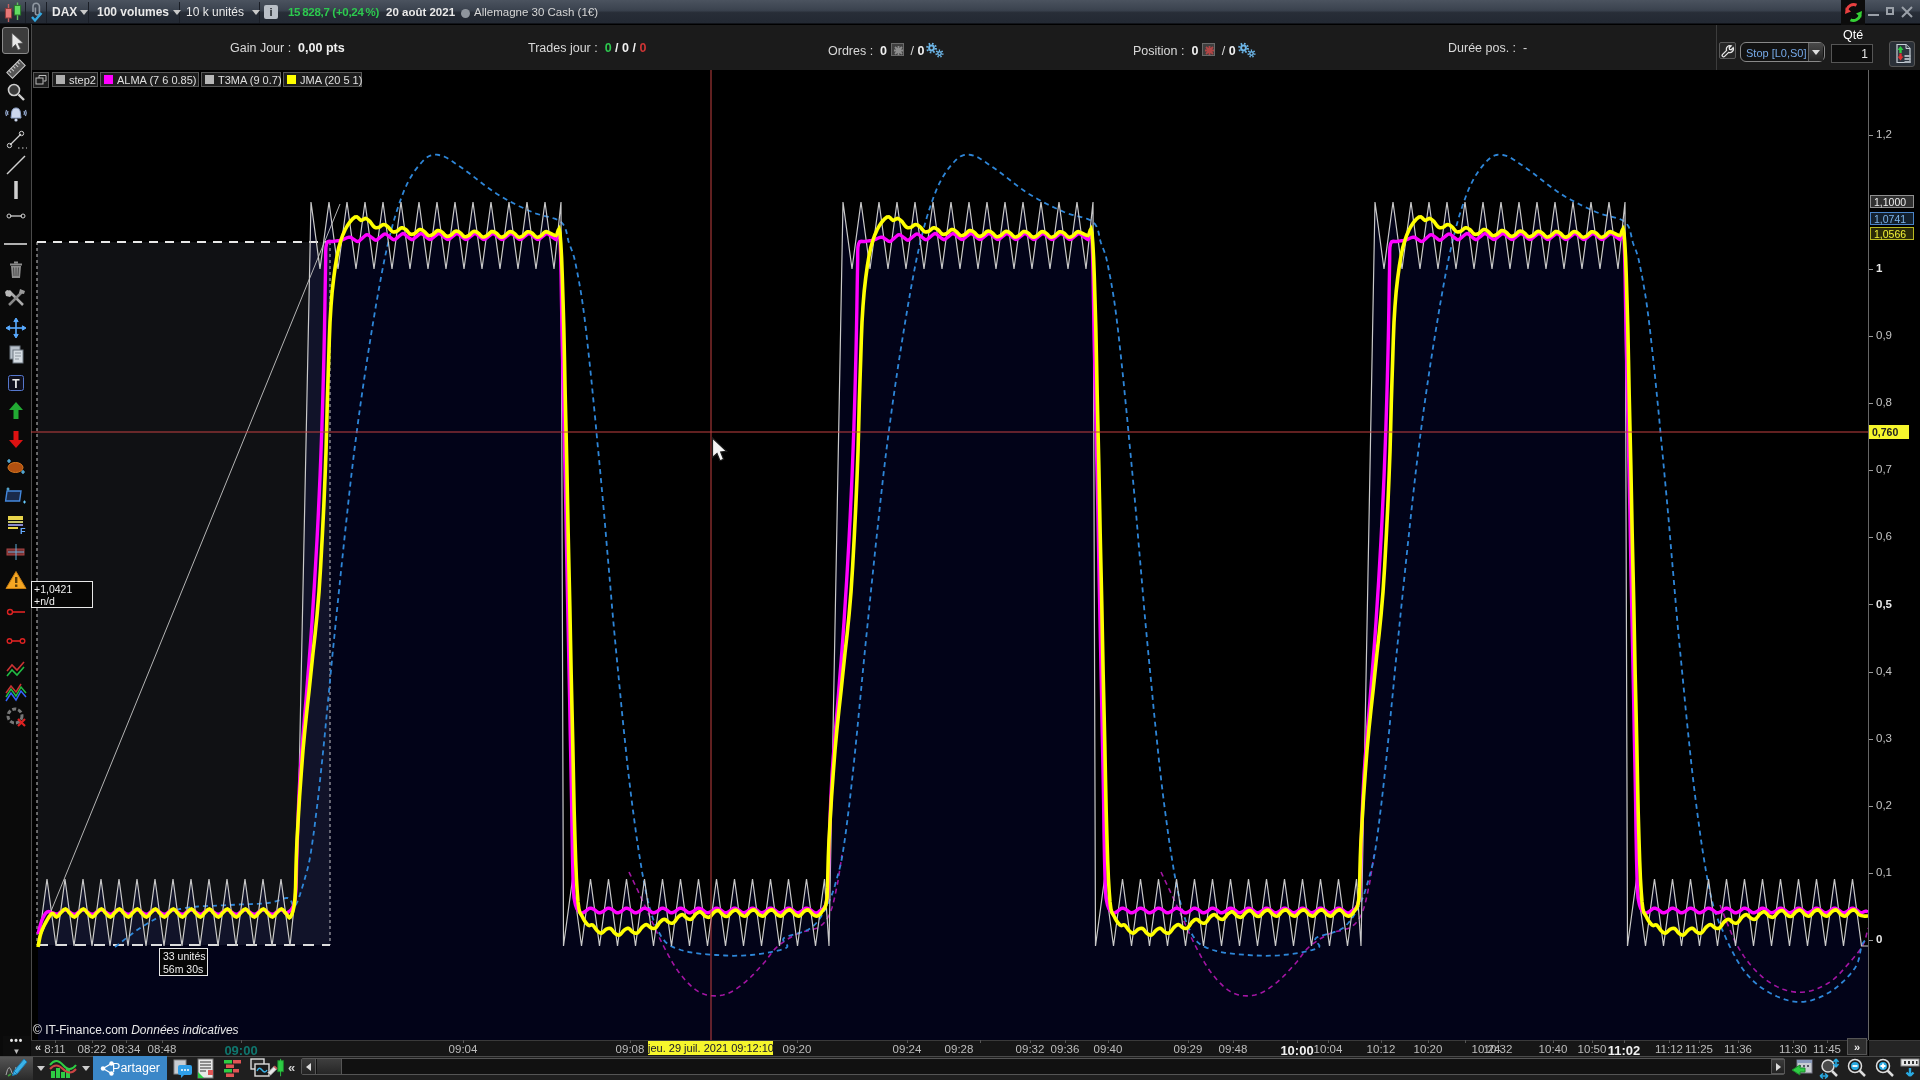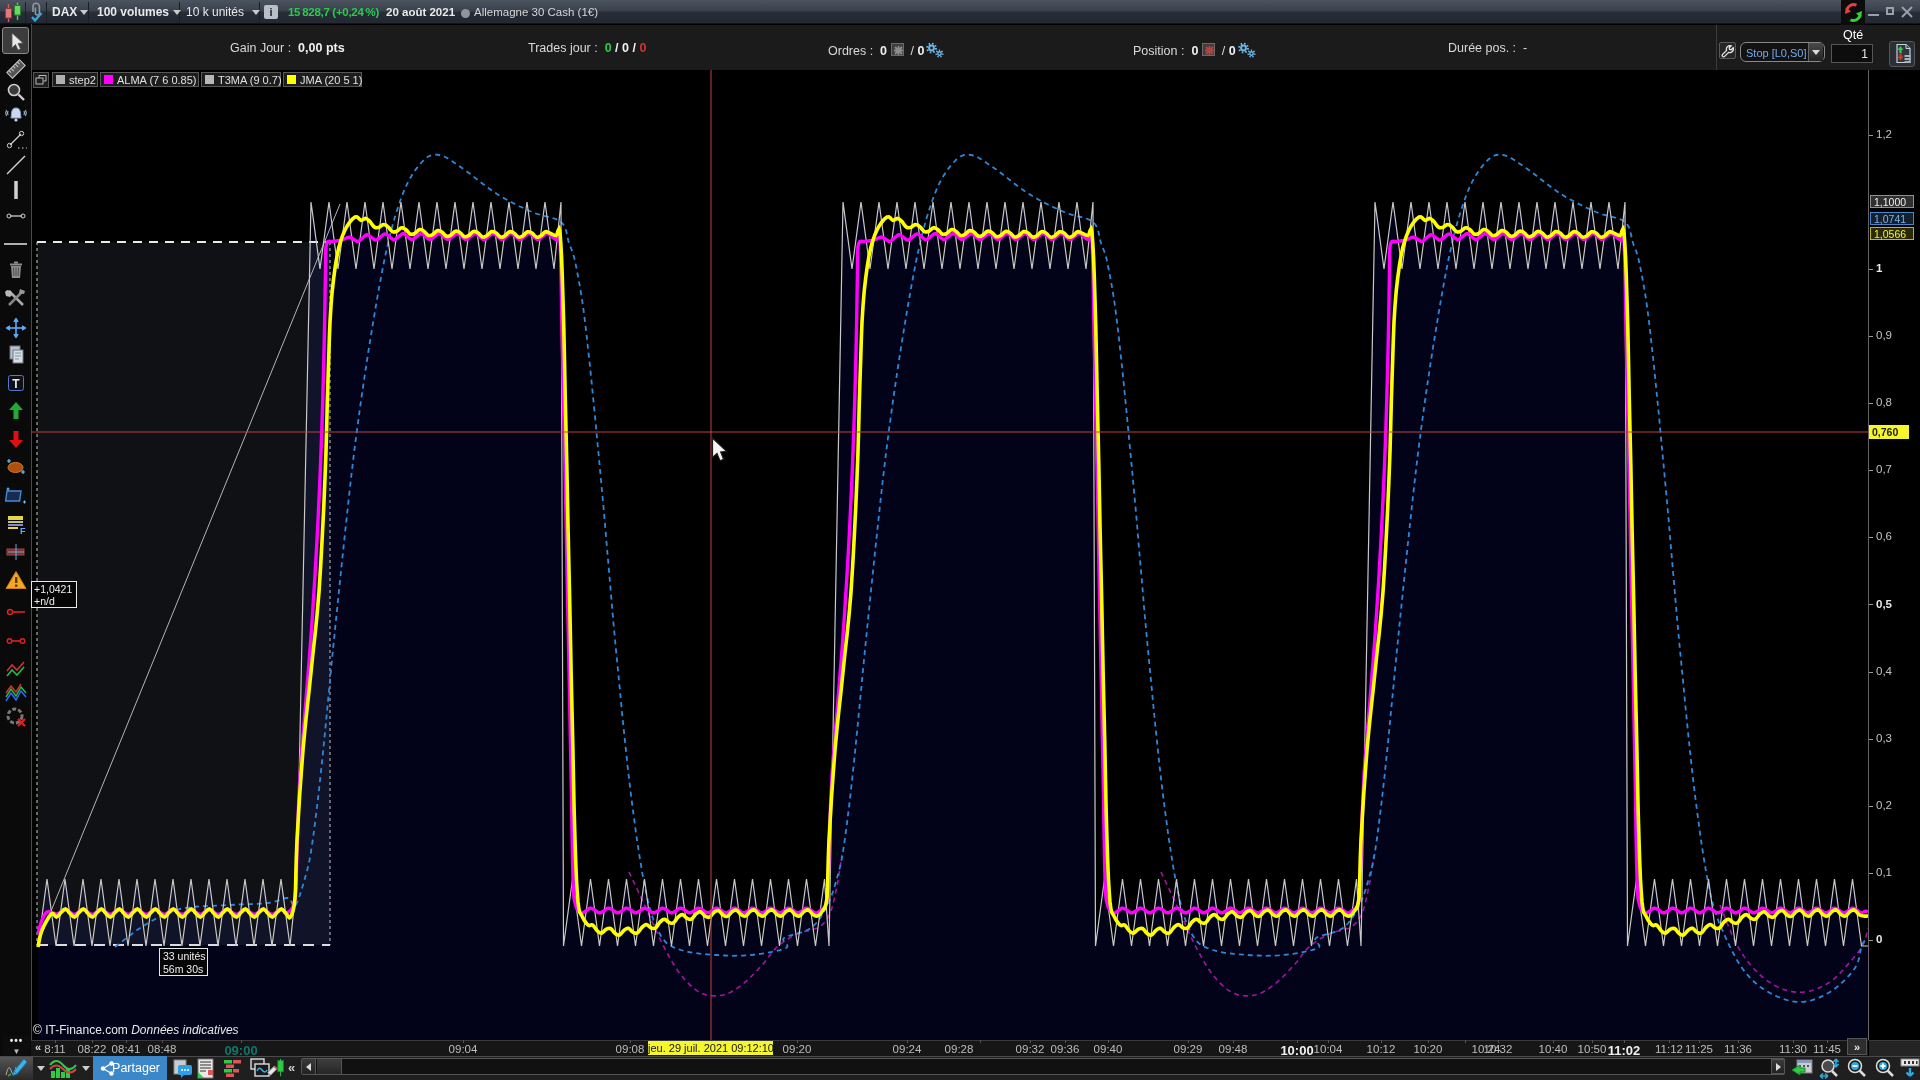--- a/index.html
+++ b/index.html
@@ -266,31 +266,31 @@
 <div style="position:absolute;left:1876px;top:799px;font:normal 11.5px 'Liberation Sans';color:#c2c2c2">0,2</div>
 <div style="position:absolute;left:1869px;top:867px;width:4px;height:1px;background:#999;margin-top:6px"></div>
 <div style="position:absolute;left:1876px;top:866px;font:normal 11.5px 'Liberation Sans';color:#c2c2c2">0,1</div>
 <div style="position:absolute;left:1869px;top:934px;width:4px;height:1px;background:#999;margin-top:6px"></div>
 <div style="position:absolute;left:1876px;top:933px;font:bold 11.5px 'Liberation Sans';color:#e8e8e8">0</div>
 <div style="position:absolute;left:1870px;top:195px;width:44px;height:13px;background:#303030;border:1px solid #909090;font:10.5px 'Liberation Sans';color:#eee;line-height:13px;padding-left:3px">1,1000</div>
 <div style="position:absolute;left:1870px;top:212px;width:44px;height:13px;background:#13202e;border:1px solid #4a84c8;font:10.5px 'Liberation Sans';color:#7db4ea;line-height:13px;padding-left:3px">1,0741</div>
 <div style="position:absolute;left:1870px;top:227px;width:44px;height:13px;background:#2a2a08;border:1px solid #b8b820;font:10.5px 'Liberation Sans';color:#f4f436;line-height:13px;padding-left:3px">1,0566</div>
 <div style="position:absolute;left:1869px;top:425px;width:40px;height:14px;background:#f6f62c;font:bold 10.5px 'Liberation Sans';color:#222;line-height:14px;padding-left:3px">0,760</div>
 
-<div style="position:absolute;left:31px;top:581px;width:46px;height:27px;background:#060606;border:1px solid #e8e8e8;font:10.5px 'Liberation Sans';color:#f0f0f0;padding:1px 0 0 2px;line-height:12px;white-space:nowrap">+1,0421<br>+n/d</div>
+<div style="position:absolute;left:31px;top:581px;width:62px;height:27px;background:#060606;border:1px solid #e8e8e8;font:10.5px 'Liberation Sans';color:#f0f0f0;padding:1px 0 0 2px;line-height:12px;white-space:nowrap">+1,0421<br>+n/d</div>
 <div style="position:absolute;left:159px;top:948px;width:49px;height:28px;background:#060606;border:1px solid #e8e8e8;font:10.5px 'Liberation Sans';color:#f0f0f0;padding:1px 0 0 3px;line-height:12.5px;white-space:nowrap">33 unités<br>56m 30s</div>
 <div style="position:absolute;left:33px;top:1023px;font:12px 'Liberation Sans';color:#e8e8e8">© IT-Finance.com <i>Données indicatives</i></div>
 
 <div style="position:absolute;left:31px;top:1040px;width:1837px;height:16px;background:#161616;border-top:1px solid #3a3a3a"></div>
 <div style="position:absolute;left:1869px;top:1040px;width:51px;height:16px;background:#242424;border-top:1px solid #3a3a3a"></div>
 <div style="position:absolute;left:55px;top:1043px;transform:translateX(-50%);font:normal 11.5px 'Liberation Sans';color:#bdbdbd;white-space:nowrap">8:11</div>
 <div style="position:absolute;left:55px;top:1040px;width:1px;height:3px;background:#555"></div>
 <div style="position:absolute;left:92px;top:1043px;transform:translateX(-50%);font:normal 11.5px 'Liberation Sans';color:#bdbdbd;white-space:nowrap">08:22</div>
 <div style="position:absolute;left:92px;top:1040px;width:1px;height:3px;background:#555"></div>
-<div style="position:absolute;left:126px;top:1043px;transform:translateX(-50%);font:normal 11.5px 'Liberation Sans';color:#bdbdbd;white-space:nowrap">08:41</div>
+<div style="position:absolute;left:126px;top:1043px;transform:translateX(-50%);font:normal 11.5px 'Liberation Sans';color:#bdbdbd;white-space:nowrap">08:34</div>
 <div style="position:absolute;left:126px;top:1040px;width:1px;height:3px;background:#555"></div>
 <div style="position:absolute;left:162px;top:1043px;transform:translateX(-50%);font:normal 11.5px 'Liberation Sans';color:#bdbdbd;white-space:nowrap">08:48</div>
 <div style="position:absolute;left:162px;top:1040px;width:1px;height:3px;background:#555"></div>
 <div style="position:absolute;left:241px;top:1043px;transform:translateX(-50%);font:bold 13px 'Liberation Sans';color:#0f766e;white-space:nowrap">09:00</div>
 <div style="position:absolute;left:241px;top:1040px;width:1px;height:3px;background:#555"></div>
 <div style="position:absolute;left:463px;top:1043px;transform:translateX(-50%);font:normal 11.5px 'Liberation Sans';color:#bdbdbd;white-space:nowrap">09:04</div>
 <div style="position:absolute;left:463px;top:1040px;width:1px;height:3px;background:#555"></div>
 <div style="position:absolute;left:630px;top:1043px;transform:translateX(-50%);font:normal 11.5px 'Liberation Sans';color:#bdbdbd;white-space:nowrap">09:08</div>
 <div style="position:absolute;left:630px;top:1040px;width:1px;height:3px;background:#555"></div>
 <div style="position:absolute;left:797px;top:1043px;transform:translateX(-50%);font:normal 11.5px 'Liberation Sans';color:#bdbdbd;white-space:nowrap">09:20</div>

